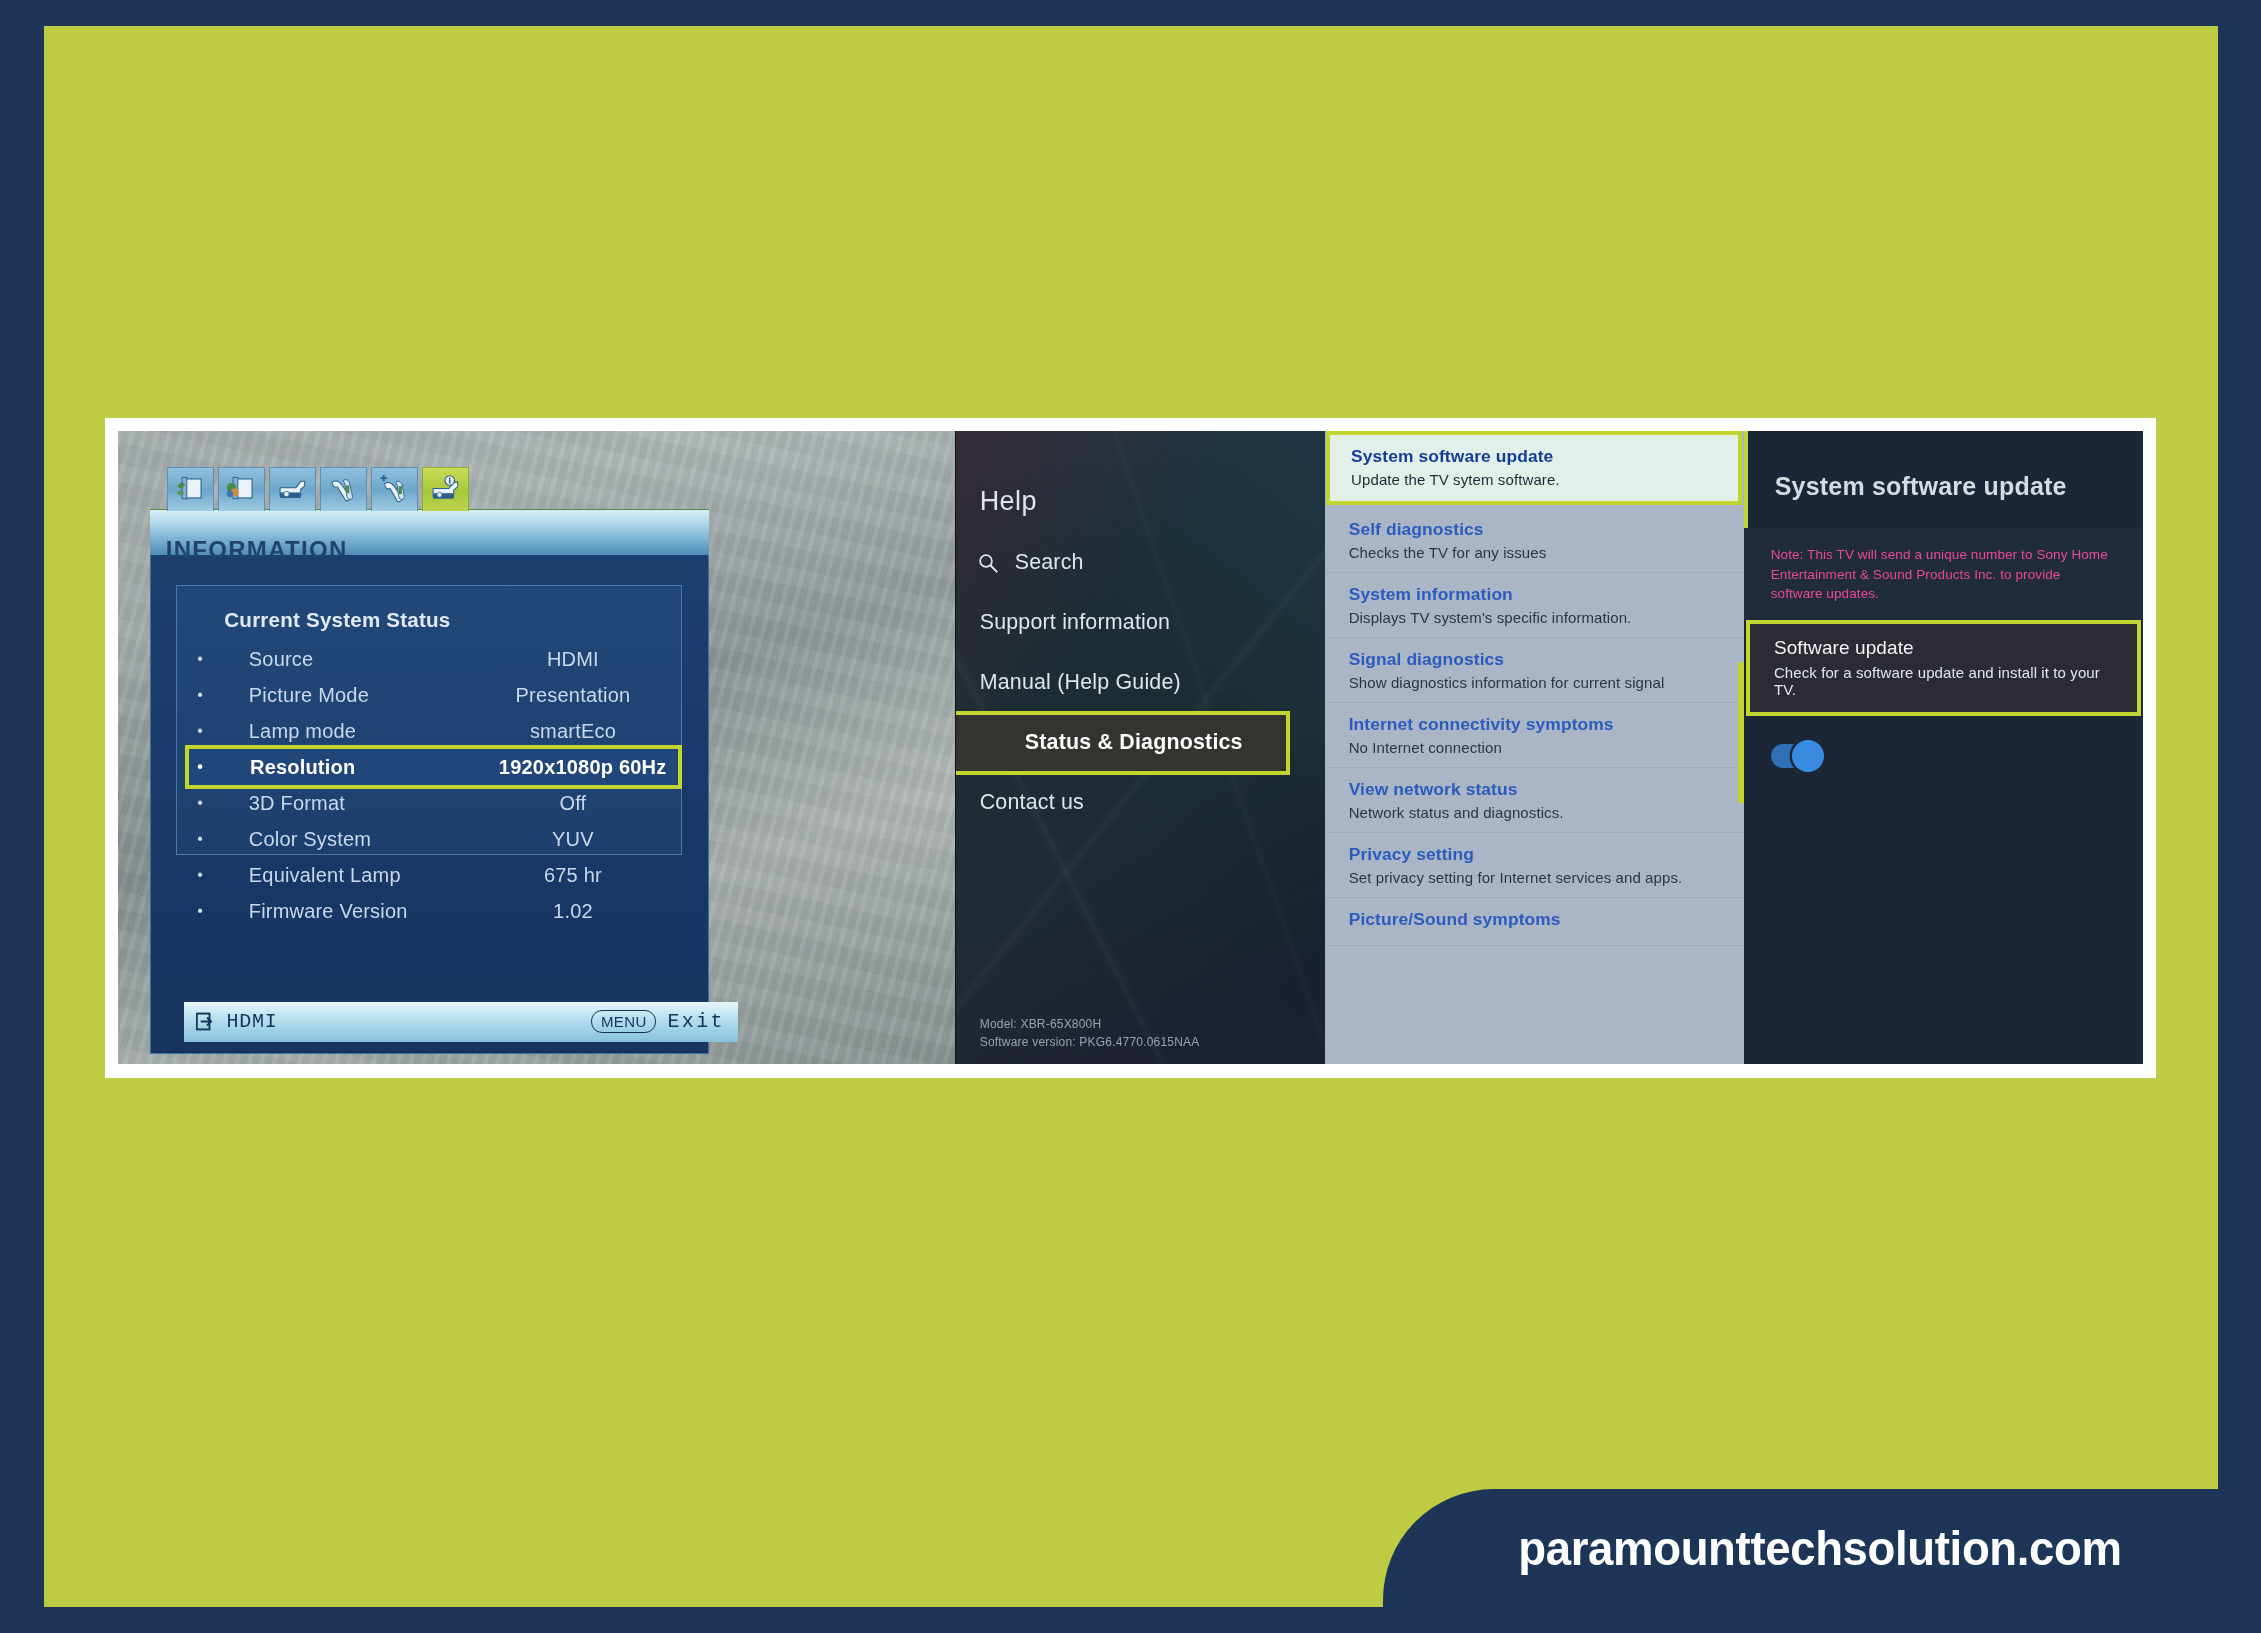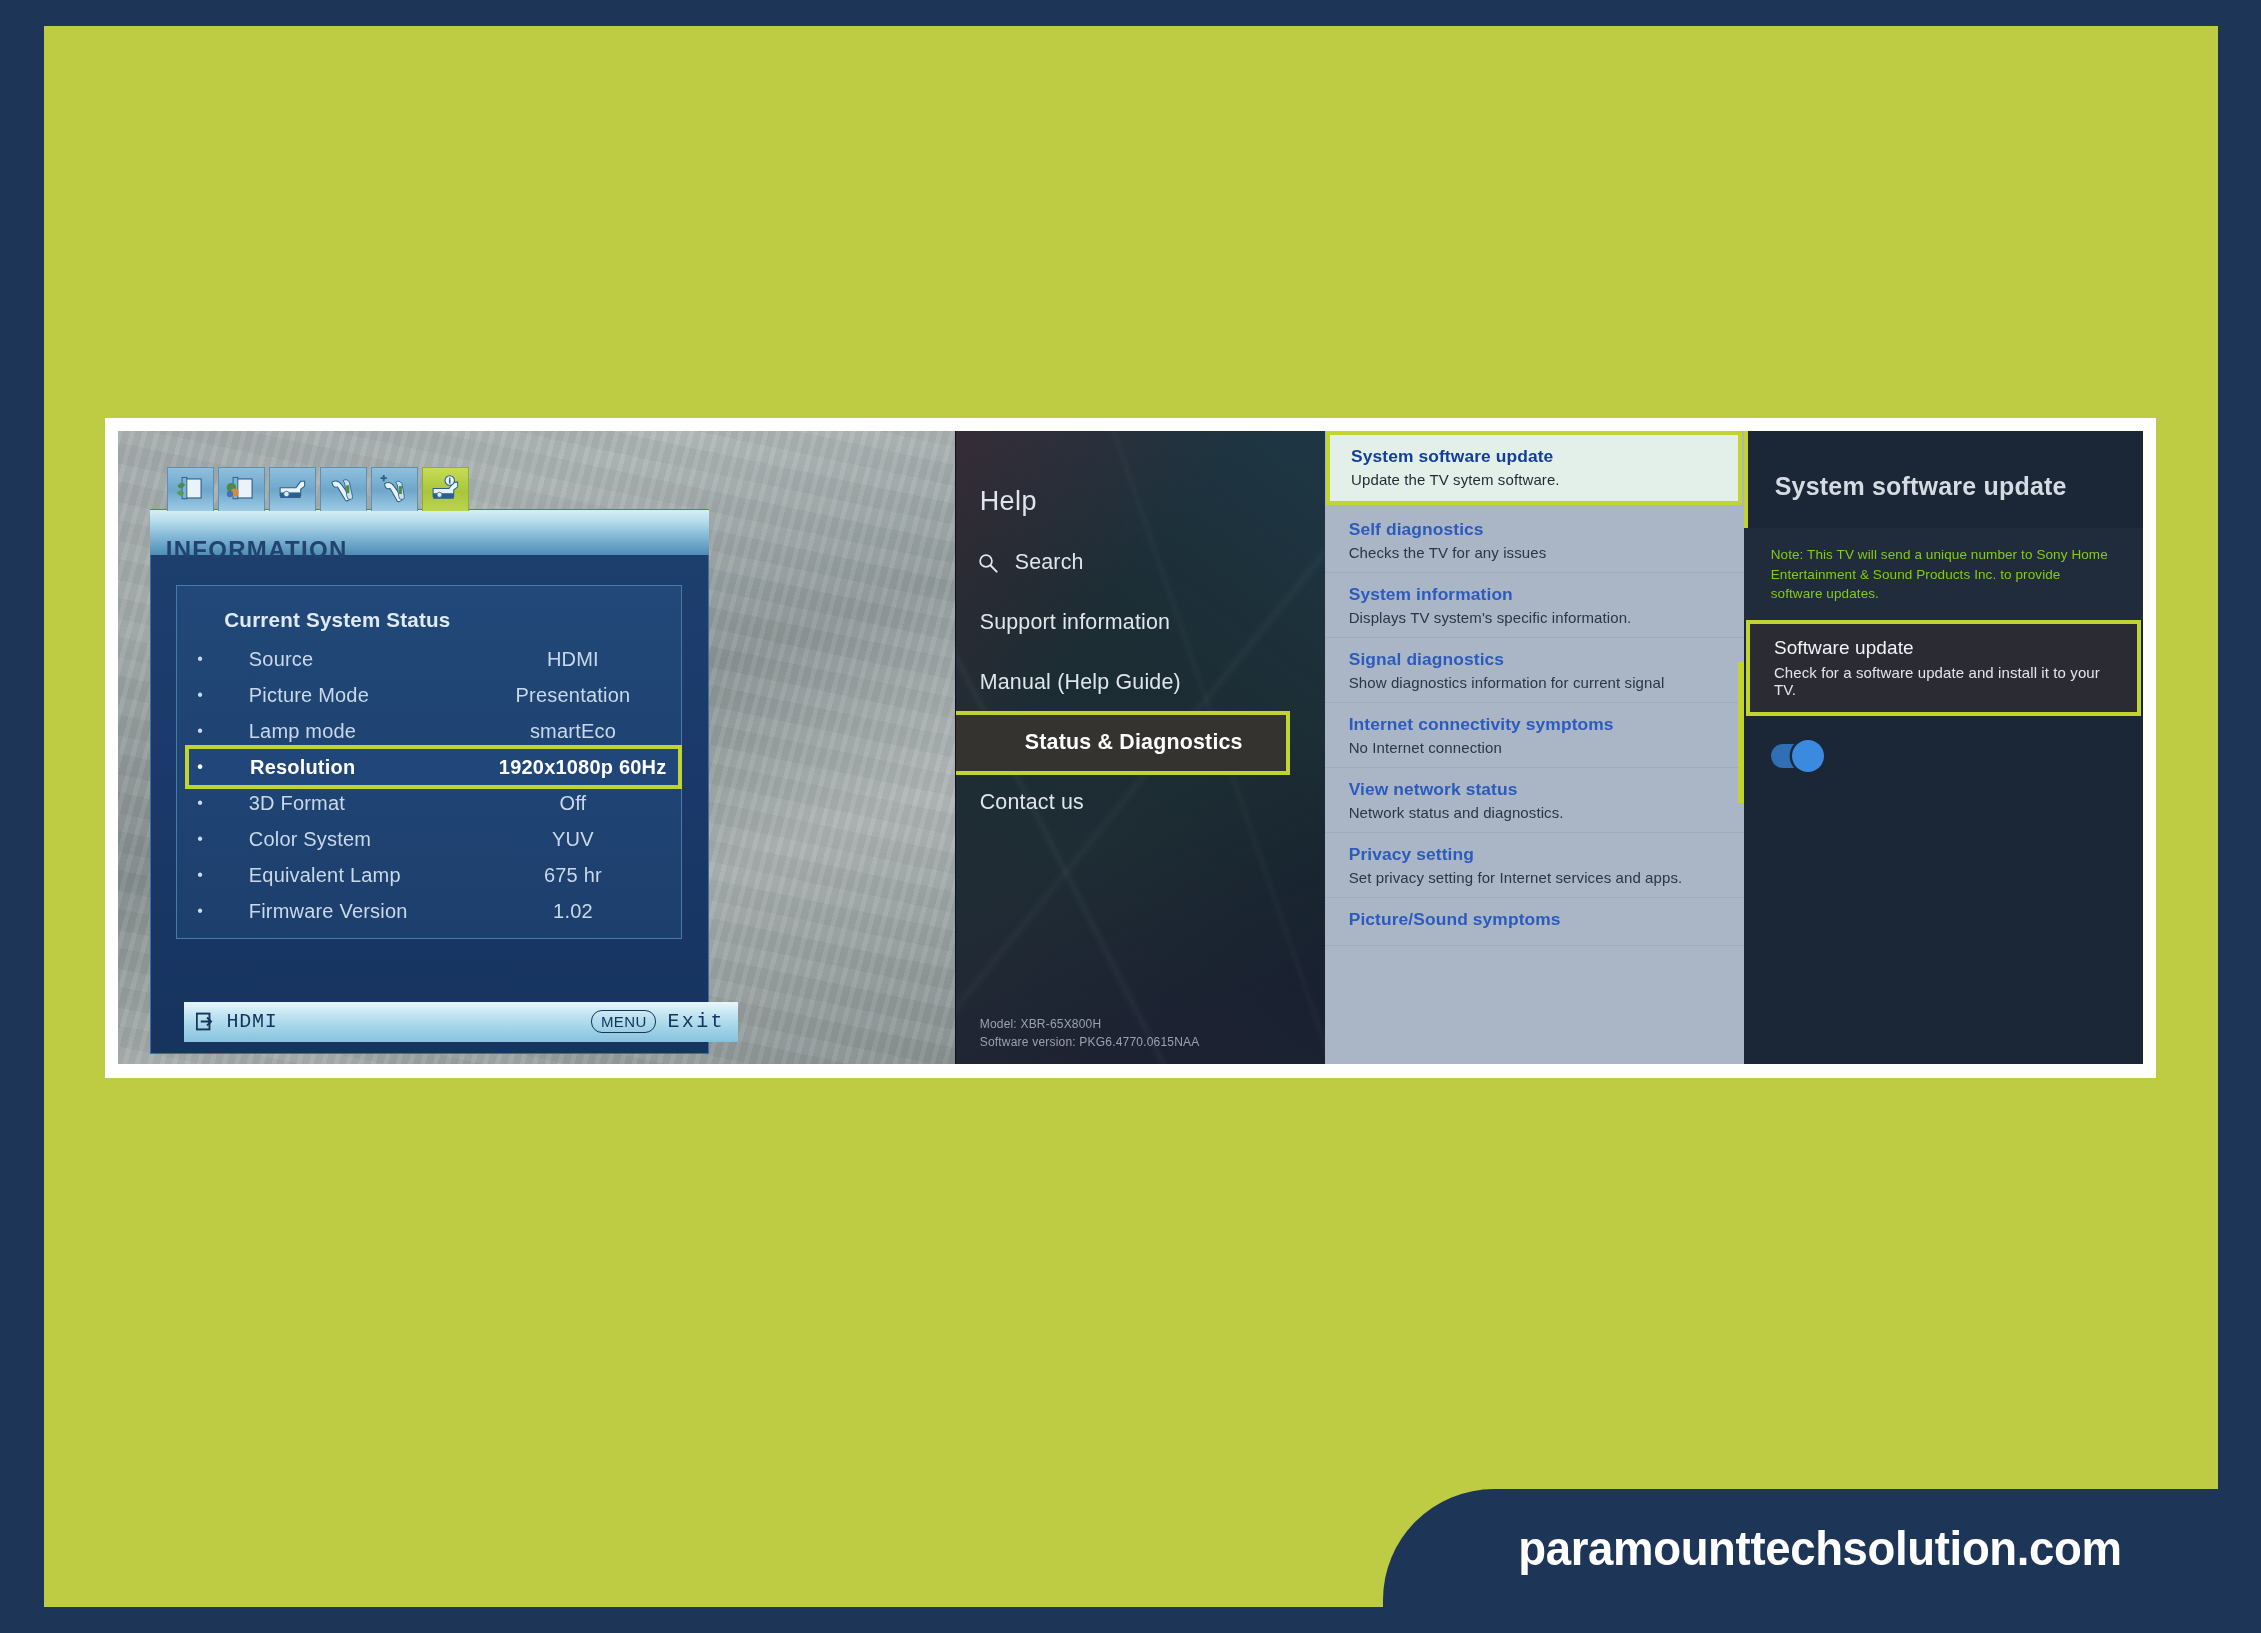--- a/index.html
+++ b/index.html
@@ -110,21 +110,21 @@
     position: absolute;
     left: 32px; top: 123px;
     width: 559px; height: 500px;
     background: linear-gradient(180deg,#1d3f6e 0%, #1a396a 45%, #17345f 100%);
     border: 0.8px solid #3a6fa3;
     z-index: 2;
   }
   .osd-inner {
     position: absolute;
     left: 25px; top: 30px;
-    width: 506px; height: 354px;
+    width: 506px; height: 270px;
     background: linear-gradient(180deg,#214878 0%,#1d3f6e 100%);
     border: 0.8px solid #4a7ba8;
     padding: 17.4px 20.6px 0 20.6px;
   }
   .osd-heading {
     font-family: "Liberation Sans Narrow","Liberation Sans",sans-serif;
     font-size: 20.6px;
     font-weight: 700;
     color: #dfeaf6;
     margin: 4.7px 0 9.5px 27px;
@@ -310,21 +310,21 @@
   .sysupd-header h2 {
     font-size: 25px;
     color:#d4dbe3;
     letter-spacing:0.2px;
     font-weight:700;
   }
   .sysupd-note {
     padding: 17.4px 35px 17.4px 27px;
     font-size: 13.5px;
     line-height: 1.45;
-    color: #84cc16;
+    color: #ec4899;
     letter-spacing:0.1px;
     background:#202c3b;
   }
   .sysupd-row {
     padding: 16px 24px 17.4px 27px;
     position: relative;
   }
   .sysupd-row.selected {
     background: #2b2b33;
     outline: 4.7px solid #c2d430;

